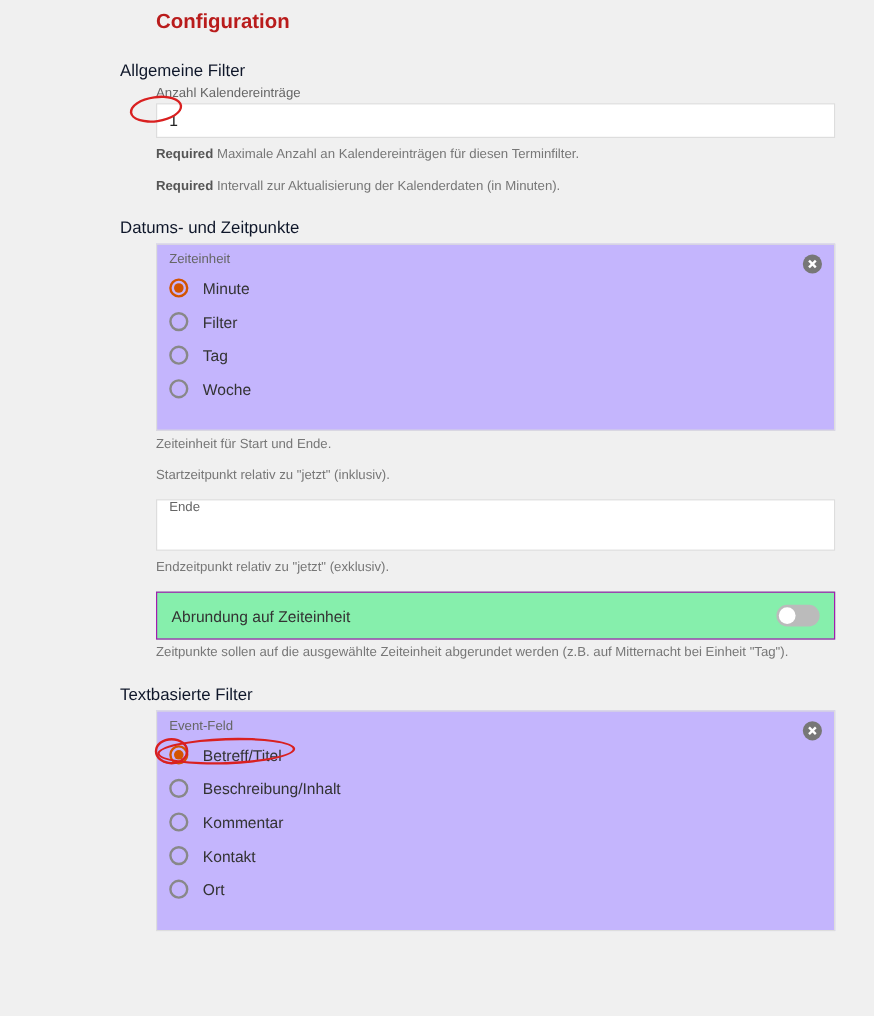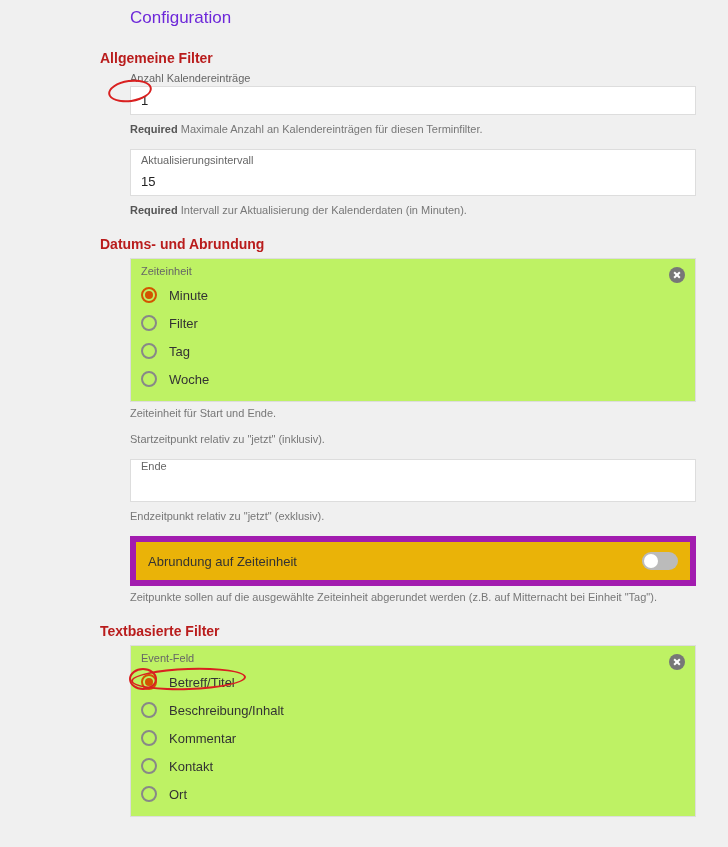--- a/index.html
+++ b/index.html
@@ -7,28 +7,28 @@
       margin: 0;
       background: #f0f0f0;
       font-family: "Segoe UI", Tahoma, sans-serif;
       font-size: 13px;
       color: #333;
       width: 728px;
     }
     .page { padding: 8px 32px 0 130px; }
     h1 {
       font-size: 17px;
-      font-weight: 400;
+      font-weight: 700;
       margin: 0 0 22px 0;
-      color: #6d28d9;
+      color: #b91c1c;
     }
     .section-title {
       font-size: 14px;
-      font-weight: 700;
-      color: #b91c1c;
+      font-weight: 400;
+      color: #0f172a;
       margin: 20px 0 6px -30px;
     }
     .field-group { margin-bottom: 8px; }
     .field-label {
       font-size: 11px;
       color: #666;
       margin-bottom: 2px;
     }
     .input-box {
       background: #fff;
@@ -46,23 +46,23 @@
       background: transparent;
     }
     .helper {
       font-size: 11px;
       color: #777;
       margin-top: 5px;
       margin-bottom: 14px;
     }
     .helper b { font-weight: 700; color: #555; }
     .radio-group {
-      background: #bef264;
+      background: #c4b5fd;
       border: 1px solid #ddd;
-      padding: 4px 0 8px 0;
+      padding: 4px 0 20px 0;
       position: relative;
     }
     .radio-group-label {
       font-size: 11px;
       color: #666;
       padding: 2px 10px 4px 10px;
     }
     .radio-row {
       display: flex;
       align-items: center;
@@ -108,22 +108,22 @@
       content: '';
       position: absolute;
       width: 8px;
       height: 2px;
       background: #fff;
     }
     .clear-x::before { transform: rotate(45deg); }
     .clear-x::after { transform: rotate(-45deg); }
 
     .toggle-row {
-      background: #eab308;
-      border: 6px solid #a21caf;
+      background: #86efac;
+      border: 1px solid #a21caf;
       display: flex;
       align-items: center;
       justify-content: space-between;
       padding: 10px 12px;
       margin-top: 8px;
     }
     .toggle-label { font-size: 13px; color: #333; }
     .toggle {
       width: 36px;
       height: 18px;
@@ -166,29 +166,23 @@
 
   <div class="field-group rel">
     <div class="field-label">Anzahl Kalendereinträge</div>
     <div class="input-box">
       <input class="input-inner" type="text" value="1" style="">
     </div>
     <span class="anno anno1" style="left:-22px; top:8px;"></span>
   </div>
   <div class="helper"><b>Required</b><span> Maximale Anzahl an Kalendereinträgen für diesen Terminfilter.</span></div>
 
-  <div class="field-group">
-    <div class="input-box" style="padding-top:4px;">
-      <div class="field-label" style="padding:0 10px;">Aktualisierungsintervall</div>
-      <input class="input-inner" type="text" value="15" style="">
-    </div>
-  </div>
   <div class="helper"><b>Required</b><span> Intervall zur Aktualisierung der Kalenderdaten (in Minuten).</span></div>
 
-  <div class="section-title">Datums- und Abrundung</div>
+  <div class="section-title">Datums- und Zeitpunkte</div>
 
   <div class="radio-group">
     <div class="radio-group-label">Zeiteinheit</div>
     <span class="clear-x"></span>
     <div id="unit-options">
         <div class="radio-row">
           <span class="radio-circle selected">
             <span class="radio-dot"></span>
           </span>
           <span class="radio-label">Minute</span>

